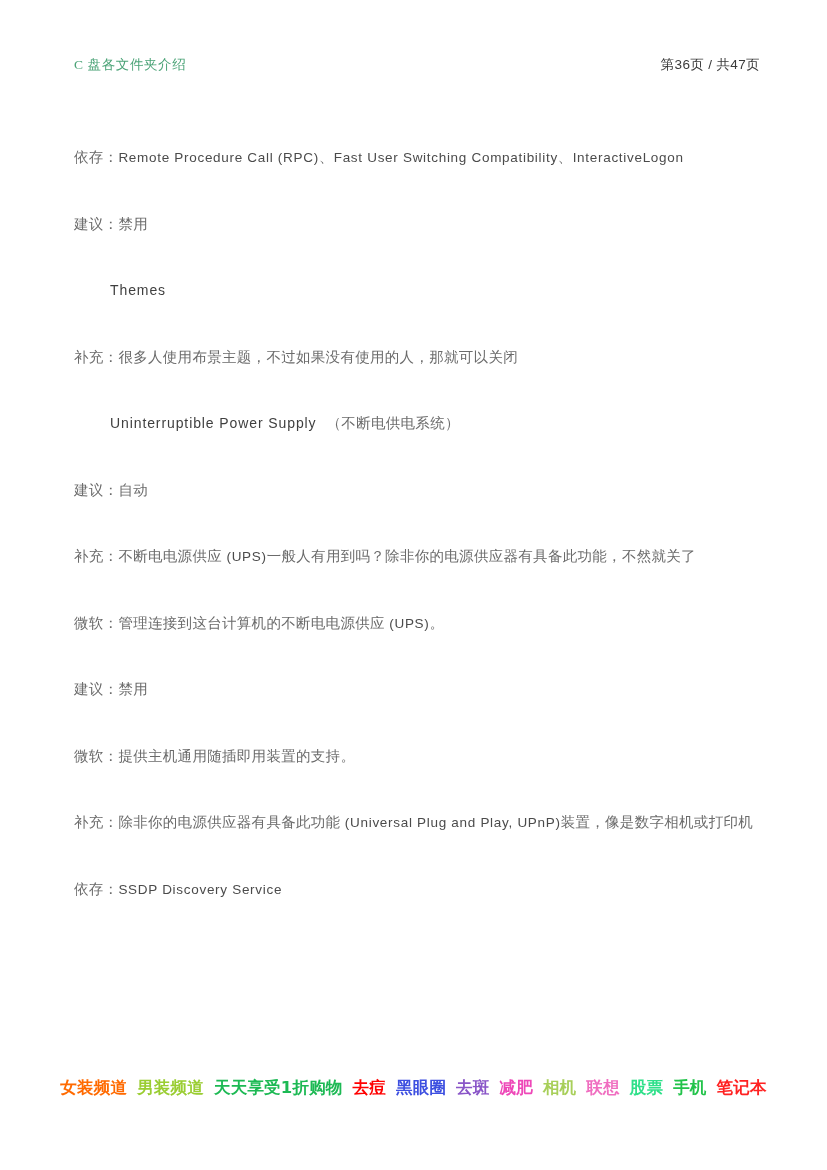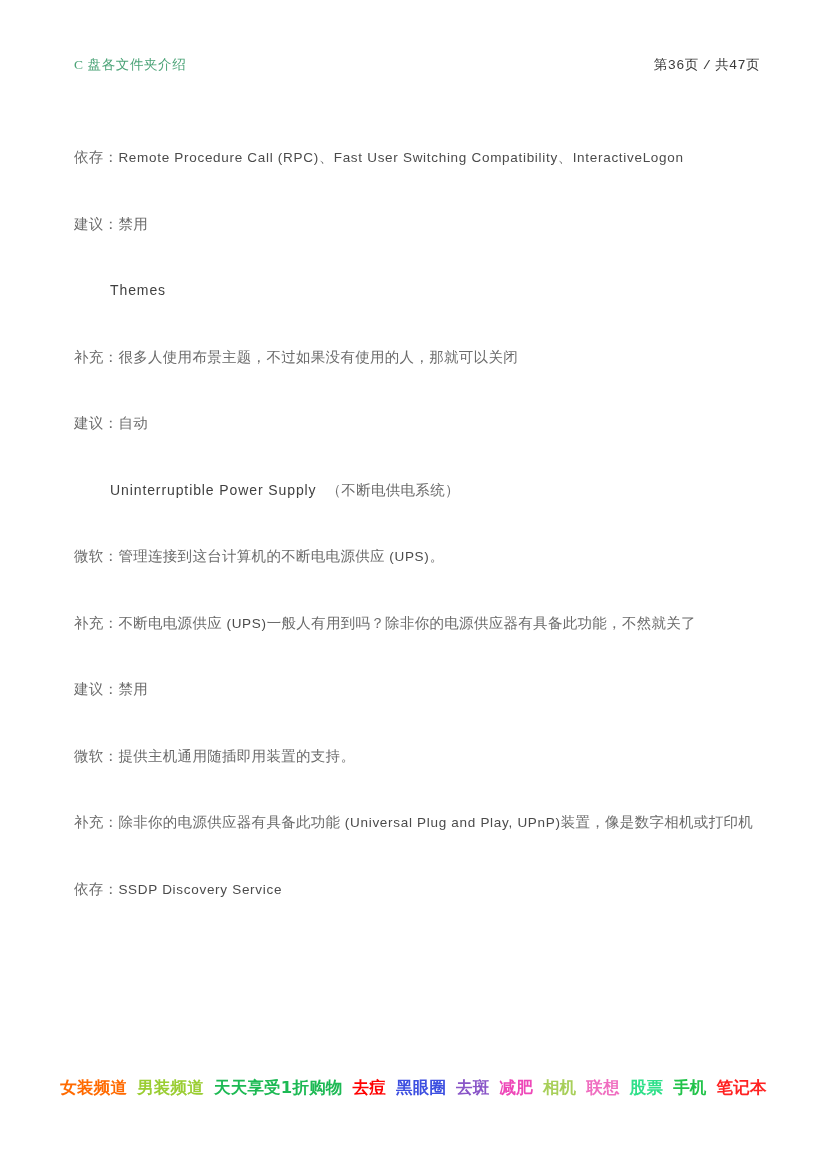--- a/index.html
+++ b/index.html
@@ -37,21 +37,21 @@
     justify-content: space-between;
   }
   .header-title {
     font-family: "Liberation Serif", "DejaVu Serif", serif;
     font-size: 13.5px;
     color: #4ba377;
     letter-spacing: 0.6px;
     white-space: nowrap;
   }
   .header-pageinfo {
-    font-family: Liberation Mono, monospace;
+    font-family: Liberation Sans, sans-serif;
     font-size: 13.5px;
     color: #3a3a3a;
     white-space: nowrap;
     letter-spacing: 0.4px;
     margin-left: 23px;
   }
   .header-pageinfo .sep {
     padding: 0 4px;
   }
 
@@ -127,24 +127,24 @@
     <div class="header-pageinfo">
       <span>第</span><span>36页</span><span class="sep">/</span><span>共</span><span>47页</span>
     </div>
   </div>
 
   <div class="body-content" id="body-content">
       <div class="para cn"><span>依存：</span><span class="lat">Remote Procedure Call (RPC)</span><span>、</span><span class="lat">Fast User Switching Compatibility</span><span>、</span><span class="lat">InteractiveLogon</span></div>
       <div class="para cn"><span>建议：</span><span>禁用</span></div>
       <div class="para en"><span>Themes</span></div>
       <div class="para cn"><span>补充：</span><span>很多人使用布景主题，不过如果没有使用的人，那就可以关闭</span></div>
+      <div class="para en"><span>Uninterruptible Power Supply</span><span class="cnsmall" style="margin-left: 10px;">（不断电供电系统）</span></div>
       <div class="para cn"><span>建议：</span><span>自动</span></div>
-      <div class="para en"><span>Uninterruptible Power Supply</span><span class="cnsmall" style="margin-left: 10px;">（不断电供电系统）</span></div>
+      <div class="para cn"><span>补充：</span><span>不断电电源供应</span><span class="lat"> (UPS)</span><span>一般人有用到吗？除非你的电源供应器有具备此功能，不然就关了</span></div>
       <div class="para cn"><span>微软：</span><span>管理连接到这台计算机的不断电电源供应</span><span class="lat"> (UPS)</span><span>。</span></div>
-      <div class="para cn"><span>补充：</span><span>不断电电源供应</span><span class="lat"> (UPS)</span><span>一般人有用到吗？除非你的电源供应器有具备此功能，不然就关了</span></div>
       <div class="para cn"><span>建议：</span><span>禁用</span></div>
       <div class="para cn"><span>微软：</span><span>提供主机通用随插即用装置的支持。</span></div>
       <div class="para cn"><span>补充：</span><span>除非你的电源供应器有具备此功能</span><span class="lat"> (Universal Plug and Play, UPnP)</span><span>装置，像是数字相机或打印机</span></div>
       <div class="para cn"><span>依存：</span><span class="lat">SSDP Discovery Service</span></div>
     </div>
 
   <div class="footer-links" id="footer-links"><a class="flink" href="#" style="color: rgb(255, 106, 0);">女装频道</a><a class="flink" href="#" style="color: rgb(154, 205, 50);">男装频道</a><a class="flink" href="#" style="color: rgb(29, 185, 84);">天天享受1折购物</a><a class="flink" href="#" style="color: rgb(255, 0, 0);">去痘</a><a class="flink" href="#" style="color: rgb(61, 79, 224);">黑眼圈</a><a class="flink" href="#" style="color: rgb(138, 86, 200);">去斑</a><a class="flink" href="#" style="color: rgb(238, 71, 184);">减肥</a><a class="flink" href="#" style="color: rgb(168, 207, 90);">相机</a><a class="flink" href="#" style="color: rgb(240, 110, 192);">联想</a><a class="flink" href="#" style="color: rgb(47, 224, 138);">股票</a><a class="flink" href="#" style="color: rgb(34, 195, 74);">手机</a><a class="flink" href="#" style="color: rgb(255, 34, 34);">笔记本</a></div>
 
 </div>
 

